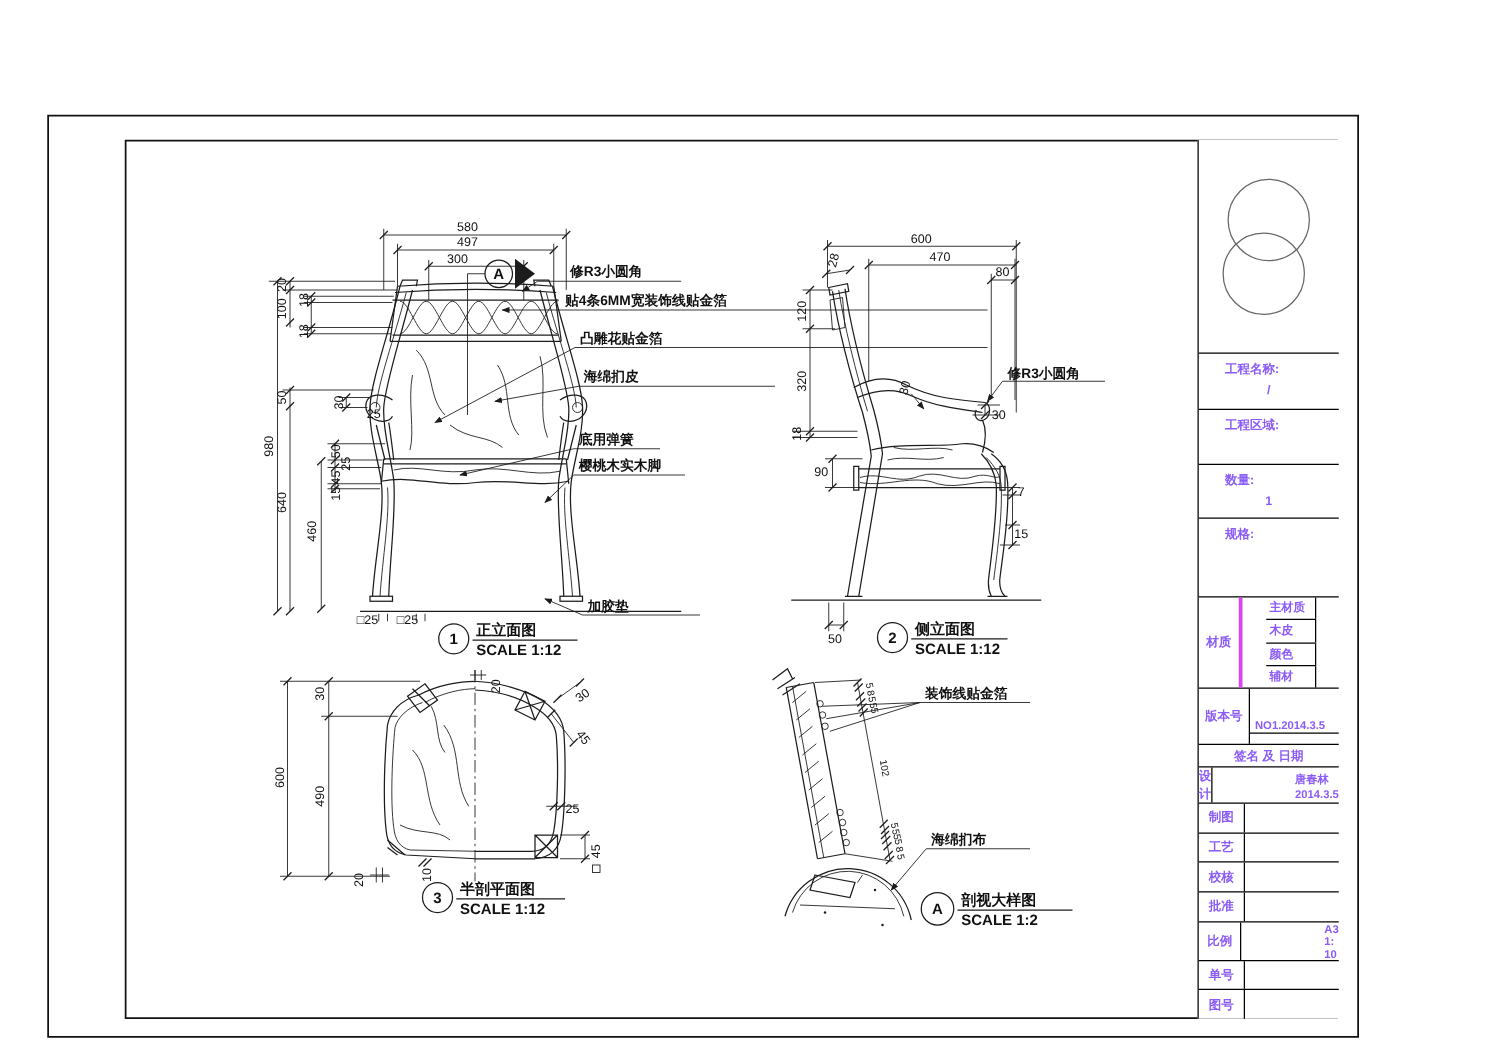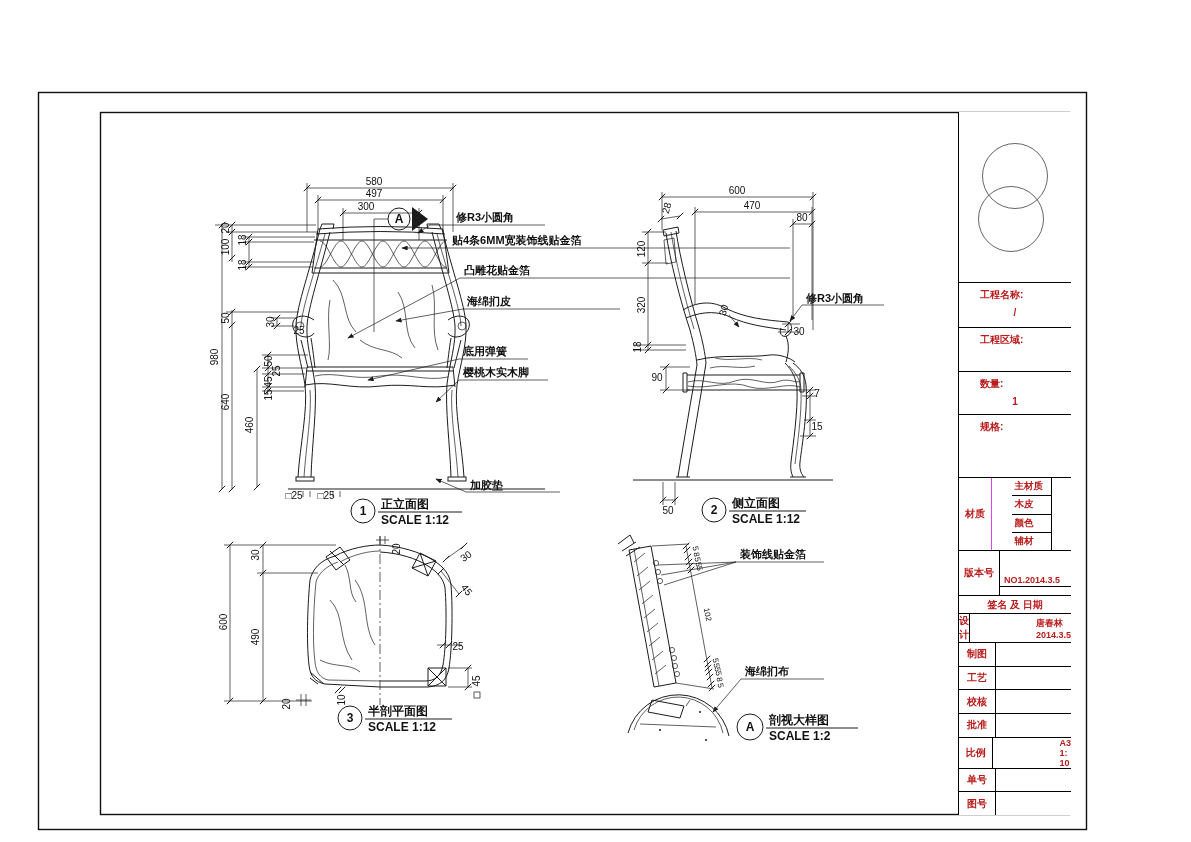--- a/index.html
+++ b/index.html
@@ -1,37 +1,37 @@
 <!DOCTYPE html>
 <html><head>
 <meta charset="utf-8">
 <style>
   html,body{margin:0;padding:0;background:#fff;}
   .page{position:relative;width:1191px;height:842px;background:#fff;overflow:hidden;
-        font-family:"Liberation Sans",sans-serif;color:#b91c1c;}
+        font-family:"Liberation Sans",sans-serif;color:#8b5cf6;}
   svg.draw{position:absolute;left:0;top:0;}
   .ln{fill:none;stroke:#1c1c1c;stroke-width:1;}
   .lt{fill:none;stroke:#1c1c1c;stroke-width:0.7;}
   .dim{font:10px "Liberation Sans",sans-serif;fill:#111;text-anchor:middle;}
   .dims{font:8px "Liberation Sans",sans-serif;fill:#111;text-anchor:middle;}
   .lbl{font:bold 11px "Liberation Sans",sans-serif;fill:#111;}
   .vt{font:bold 12px "Liberation Sans",sans-serif;fill:#111;}
   .vn{font:bold 12px "Liberation Sans",sans-serif;fill:#111;text-anchor:middle;}
   
   .tblock{position:absolute;left:958px;top:112px;width:112px;height:703px;
           border-left:1.3px solid #000;display:flex;flex-direction:column;background:#fff;}
   .tb-sec{border-bottom:1.3px solid #000;position:relative;box-sizing:border-box;}
   .tb-lab{font:bold 10px "Liberation Sans",sans-serif;position:absolute;left:5px;top:5px;margin-left:16px;}
   .tb-val{font:bold 10px "Liberation Sans",sans-serif;position:absolute;left:0;right:0;top:24px;text-align:center;}
   .tb-logo{height:171px;}
   .tb-logo .c1,.tb-logo .c2{position:absolute;width:64px;height:64px;border:1px solid #666;border-radius:50%;}
   .tb-logo .c1{left:23px;top:31px;}
   .tb-logo .c2{left:19px;top:74px;}
   .tb-mat{height:73px;display:flex;}
-  .tb-mat-side{width:32px;border-right:1px solid #d946ef;display:flex;align-items:center;justify-content:center;
+  .tb-mat-side{width:32px;border-right:3px solid #d946ef;display:flex;align-items:center;justify-content:center;
                font:bold 10px "Liberation Sans",sans-serif;}
   .tb-mat-rows{flex:1;display:flex;flex-direction:column;align-items:center;}
   .tb-mat-row{flex:1;display:flex;border-bottom:1px solid #000;}
   .tb-mat-row:last-child{border-bottom:none;}
   .tb-mat-row .ml{width:40px;border-right:1px solid #000;font:bold 9.5px "Liberation Sans",sans-serif;
                   display:flex;align-items:center;padding-left:3px;box-sizing:border-box;}
   .tb-mat-row .mv{flex:1;font:9.5px "Liberation Sans",sans-serif;}
   .tb-ver{height:45px;display:flex;}
   .tb-ver-lab{width:40px;border-right:1px solid #000;display:flex;align-items:center;justify-content:center;
               font:bold 10px "Liberation Sans",sans-serif;}

